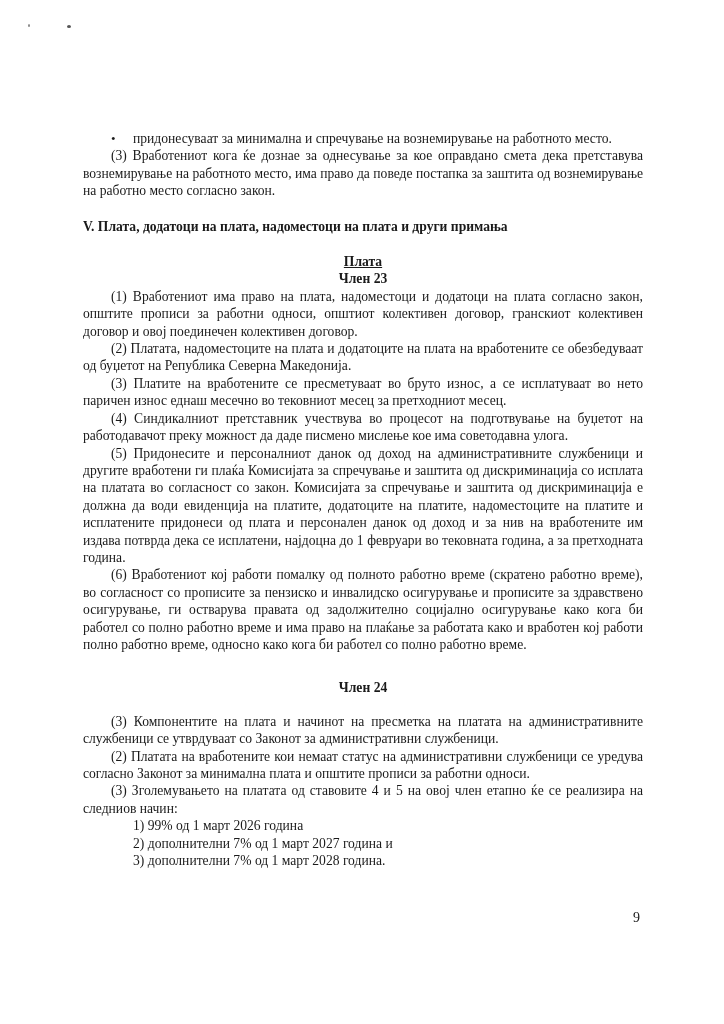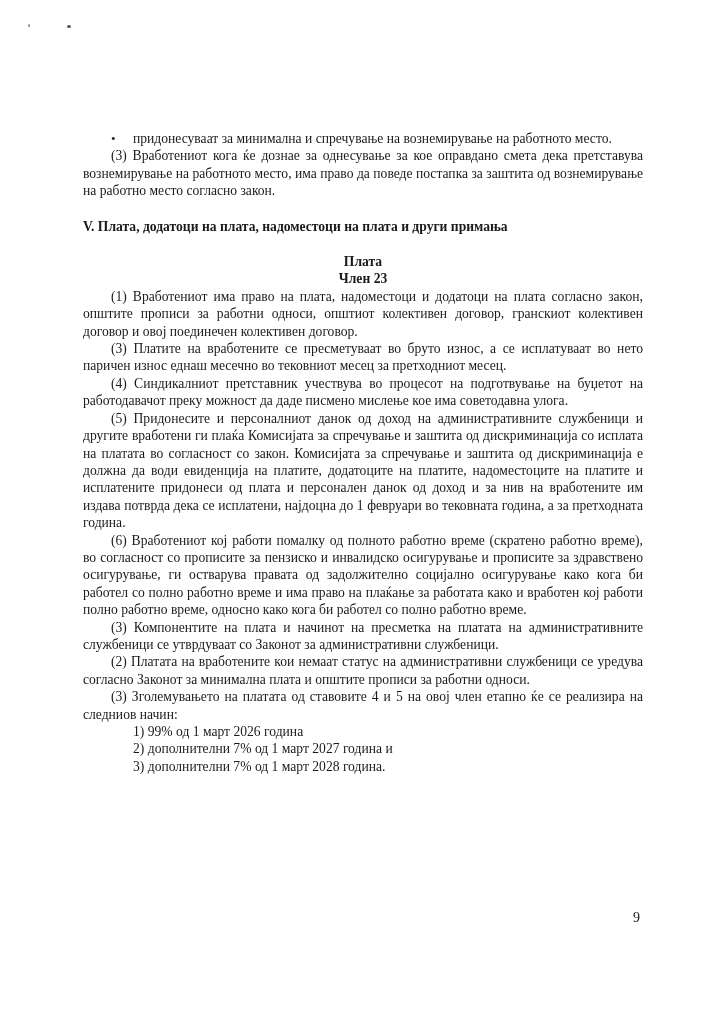--- a/index.html
+++ b/index.html
@@ -10,21 +10,21 @@
     .page { position: absolute; left: 0; top: 0; width: 724px; height: 1024px; }
     .speck { position: absolute; background: #888; border-radius: 50%; }
     .content { position: absolute; left: 83px; top: 130px; width: 560px; font-size: 13.6px; line-height: 17.4px; }
     p { margin: 0; text-align: justify; }
     .indent { text-indent: 28px; }
     .bullet-row { display: flex; margin-left: 28px; }
     .bullet-dot { width: 22px; flex: none; font-size: 13px; }
     .bullet-text { flex: 1; text-align: justify; }
     .section-title { font-weight: bold; margin-top: 18px; }
     .center-bold { font-weight: bold; text-align: center; }
-    .sub-title { margin-top: 18px; }
+    .sub-title { margin-top: 18px; text-decoration: underline; }
     .article-title { }
     .article-title-24 { margin-top: 26px; margin-bottom: 16px; }
     .list-item { margin-left: 50px; }
     .page-number { position: absolute; left: 633px; top: 910px; font-size: 14px; }
   </style>
 </head>
 <body>
 
 <div class="page">
   <div class="speck" style="left:28px;top:24px;width:2px;height:3px;"></div>
@@ -35,25 +35,27 @@
       <span class="bullet-dot">•</span>
       <span class="bullet-text">придонесуваат за минимална и спречување на вознемирување на работното место.</span>
     </div>
     <p class="indent">(3) Вработениот кога ќе дознае за однесување за кое оправдано смета дека претставува вознемирување на работното место, има право да поведе постапка за заштита од вознемирување на работно место согласно закон.</p>
 
     <p class="section-title">V. Плата, додатоци на плата, надоместоци на плата и други примања</p>
     <p class="center-bold sub-title">Плата</p>
 
     <p class="center-bold article-title">Член 23</p>
     <p class="indent">(1) Вработениот има право на плата, надоместоци и додатоци на плата согласно закон, општите прописи за работни односи, општиот колективен договор, гранскиот колективен договор и овој поединечен колективен договор.</p>
+    <p class="indent">(2) Платата, надоместоците на плата и додатоците на плата на вработените се обезбедуваат од буџетот на Република Северна Македонија.</p>
     <p class="indent">(3) Платите на вработените се пресметуваат во бруто износ, а се исплатуваат во нето паричен износ еднаш месечно во тековниот месец за претходниот месец.</p>
     <p class="indent">(4) Синдикалниот претставник учествува во процесот на подготвување на буџетот на работодавачот преку можност да даде писмено мислење кое има советодавна улога.</p>
     <p class="indent">(5) Придонесите и персоналниот данок од доход на административните службеници и другите вработени ги плаќа Комисијата за спречување и заштита од дискриминација со исплата на  платата во согласност со закон. Комисијата за спречување и заштита од дискриминација е должна да води евиденција на платите, додатоците на платите, надоместоците на платите и исплатените придонеси од плата и персонален данок од доход и за нив на вработените им издава потврда дека се исплатени, најдоцна до 1 февруари во тековната година, а за претходната година.</p>
     <p class="indent">(6) Вработениот кој работи помалку од полното работно време (скратено работно време), во согласност со прописите за пензиско и инвалидско осигурување и прописите за здравствено осигурување, ги остварува правата од задолжително социјално осигурување како кога би работел со полно работно време и има право на плаќање за работата како и вработен кој работи полно работно време, односно како кога би работел со полно работно време.</p>
 
+    <p class="center-bold article-title-24">Член 24</p>
     <p class="indent">(3) Компонентите на плата и начинот на пресметка на платата на административните службеници се утврдуваат со Законот за административни службеници.</p>
     <p class="indent">(2) Платата на вработените кои немаат статус на административни службеници се уредува согласно Законот за минимална плата и општите прописи за работни односи.</p>
     <p class="indent">(3) Зголемувањето на платата од ставовите 4 и 5 на овој член етапно ќе се реализира на следниов начин:</p>
     <p class="list-item">1) 99% од 1 март 2026 година</p>
     <p class="list-item">2) дополнителни 7% од 1 март 2027 година и</p>
     <p class="list-item">3) дополнителни  7% од 1 март 2028 година.</p>
   </div>
 
   <div class="page-number">9</div>
 </div>

